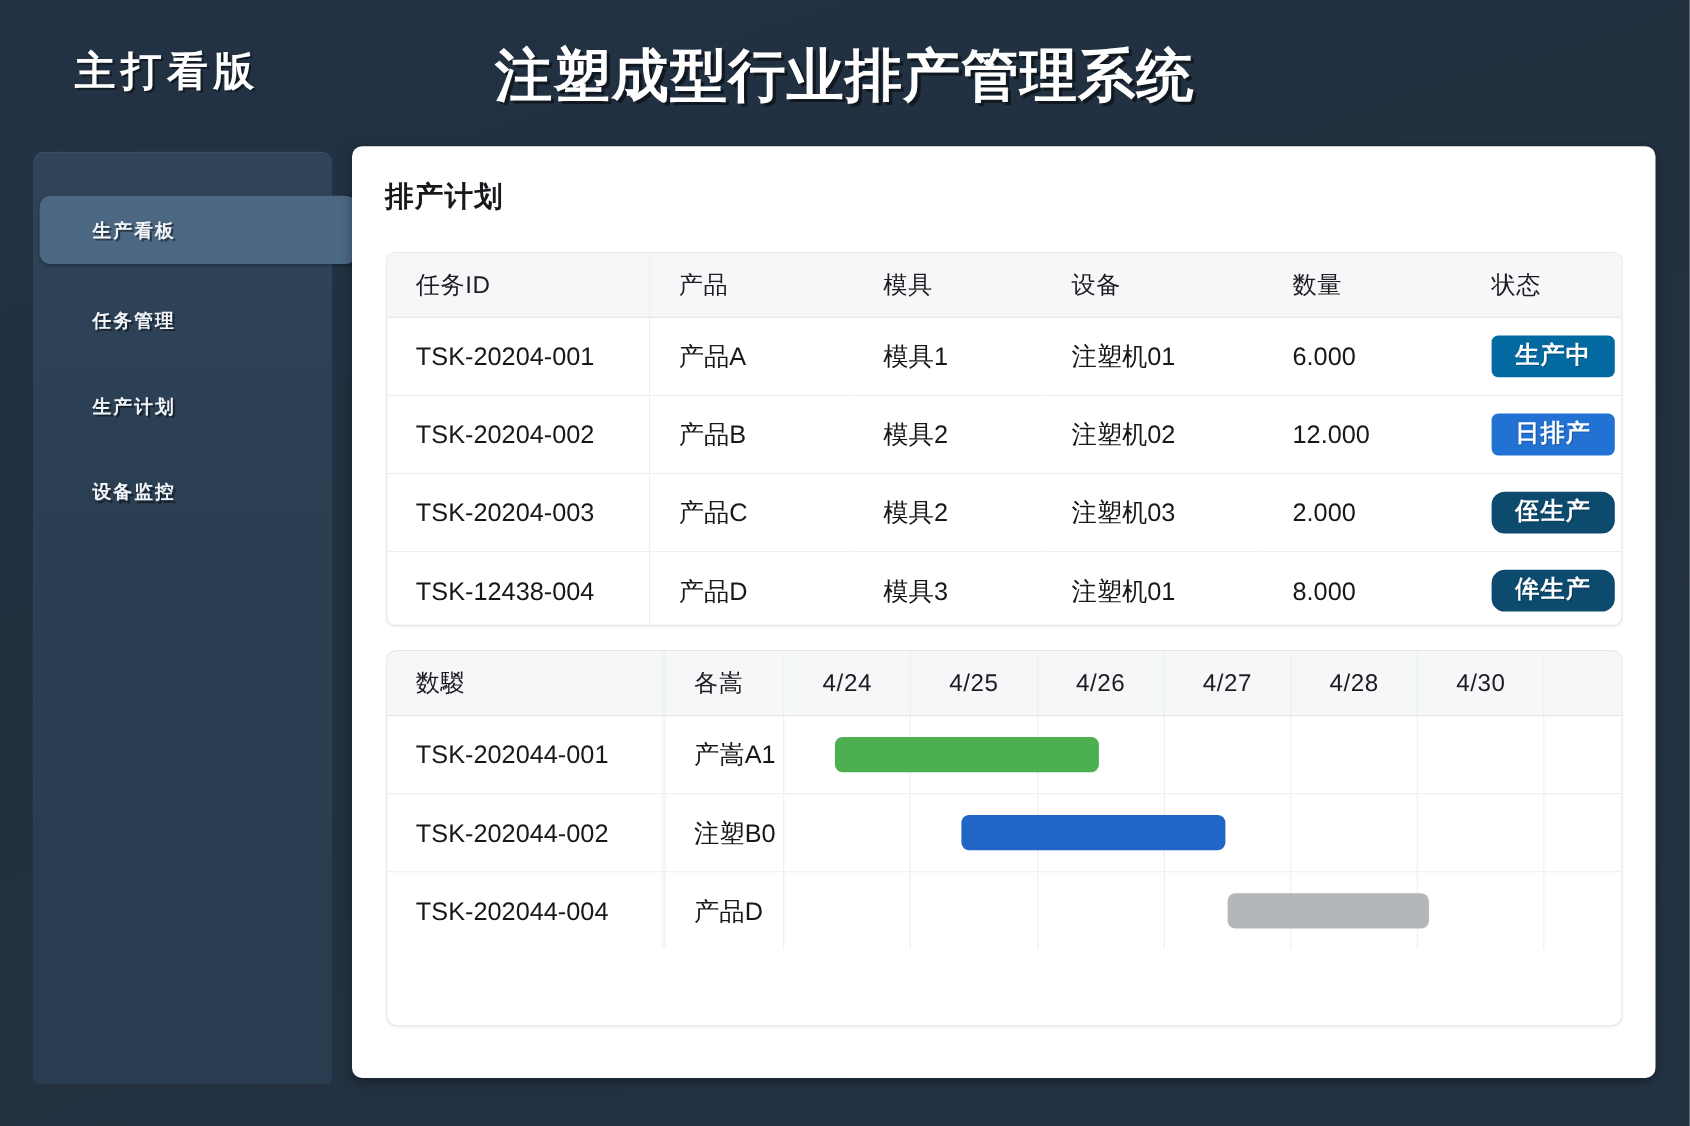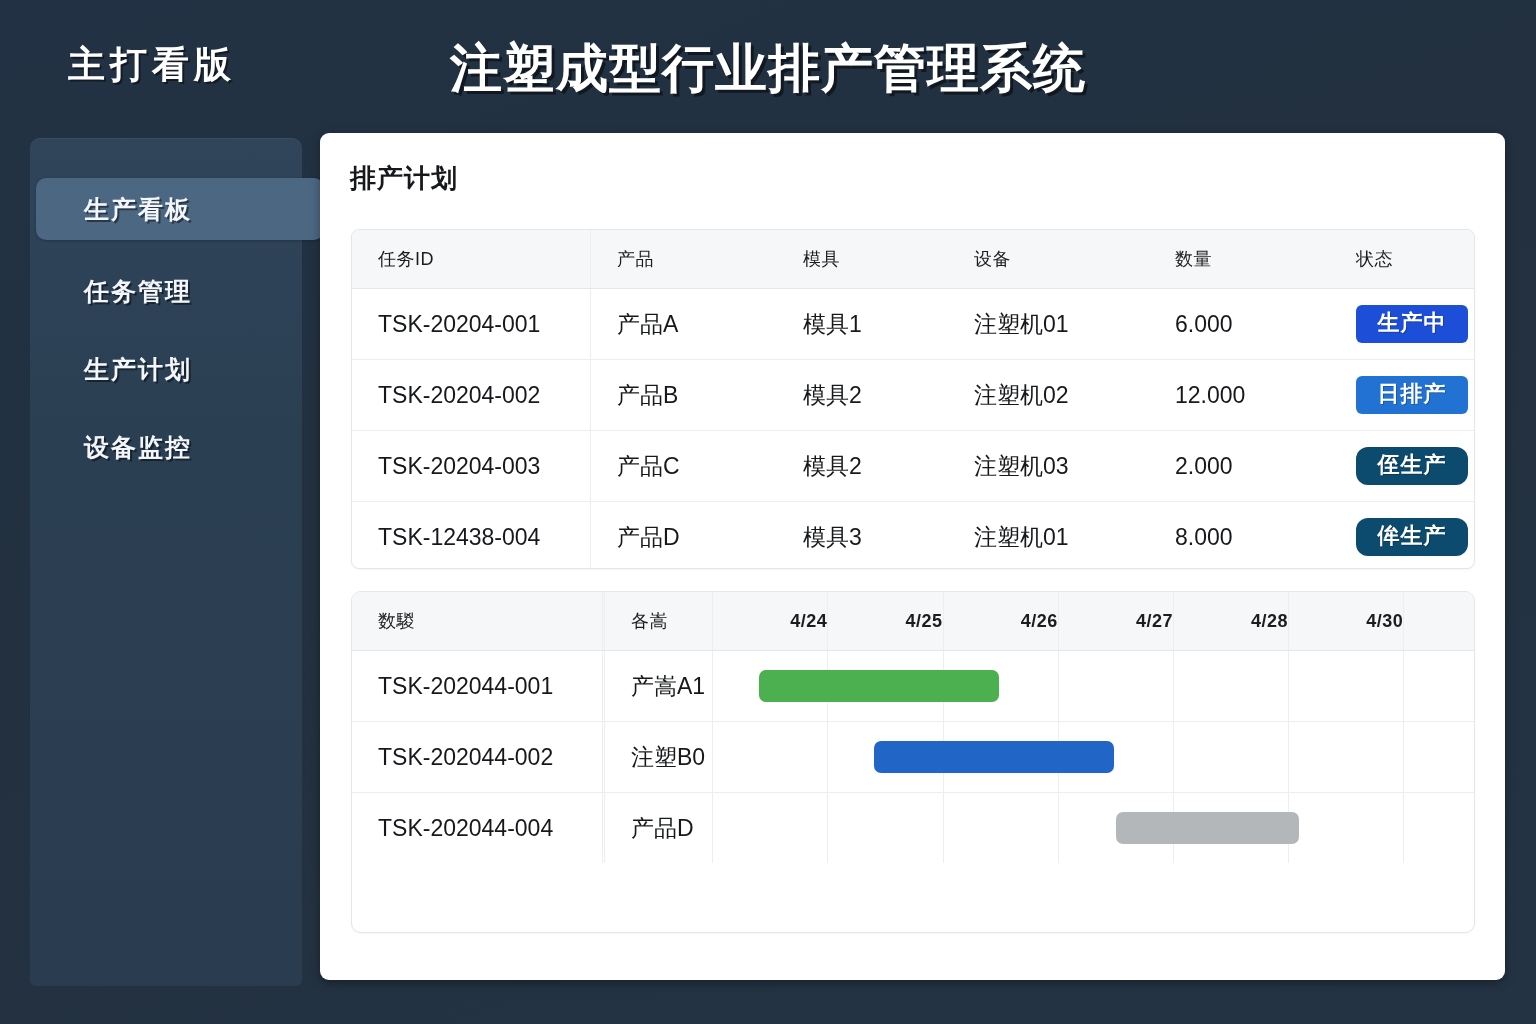--- a/index.html
+++ b/index.html
@@ -66,21 +66,21 @@
   }
   .nav-item {
     position: absolute;
     left: 6px;
     width: 288px;
     height: 62px;
     display: flex;
     align-items: center;
     padding-left: 48px;
     box-sizing: border-box;
-    font-size: 25px;
+    font-size: 17px;
     font-weight: 700;
     letter-spacing: 2px;
     color: #f2f6fa;
     text-shadow: 2px 2px 0 rgba(0,0,0,0.45);
     cursor: pointer;
     white-space: nowrap;
   }
   .nav-item.active {
     background: #4c6782;
     border-radius: 10px;
@@ -121,21 +121,21 @@
   #plan-card  { left: 31px; top: 96px; width: 1122px; height: 338px; }
   #gantt-card { left: 31px; top: 458px; width: 1122px; height: 340px; border-radius: 10px; }
 
   table {
     border-collapse: collapse;
     width: 100%;
     table-layout: fixed;
   }
   thead th {
     background: #f6f7f8;
-    font-size: 18px;
+    font-size: 22px;
     font-weight: 400;
     color: #1b1d20;
     text-align: left;
     padding: 0 0 0 26px;
     height: 58px;
     border-bottom: 1px solid #e3e6ea;
     border-right: 1px solid #eceef0;
     white-space: nowrap;
     letter-spacing: 0.5px;
   }
@@ -161,27 +161,27 @@
     padding: 7px 13px 9px;
     border-radius: 6px;
     font-size: 22px;
     font-weight: 700;
     color: #ffffff;
     text-align: center;
     letter-spacing: 1px;
     text-shadow: 1px 1px 0 rgba(0,0,0,0.22);
     line-height: 1;
   }
-  .badge.green { background: #1d4ed8; }
+  .badge.green { background: #0369a1; }
   .badge.blue  { background: #2272d4; }
   .badge.gray  { background: #0c4a6e; border-radius: 12px; }
 
   
   #gantt-table thead th { text-align: left; }
-  #gantt-table thead th.date-col { text-align: right; padding-left: 0; font-weight: bold; }
+  #gantt-table thead th.date-col { text-align: center; padding-left: 0; }
   #gantt-table tbody td { padding-left: 26px; }
   #gantt-table tbody td.bar-cell { padding: 0; position: relative; }
   .gbar {
     position: absolute;
     top: 50%;
     transform: translateY(-50%);
     height: 32px;
     border-radius: 7px;
   }
   .gbar.green { background: #4caf50; }

